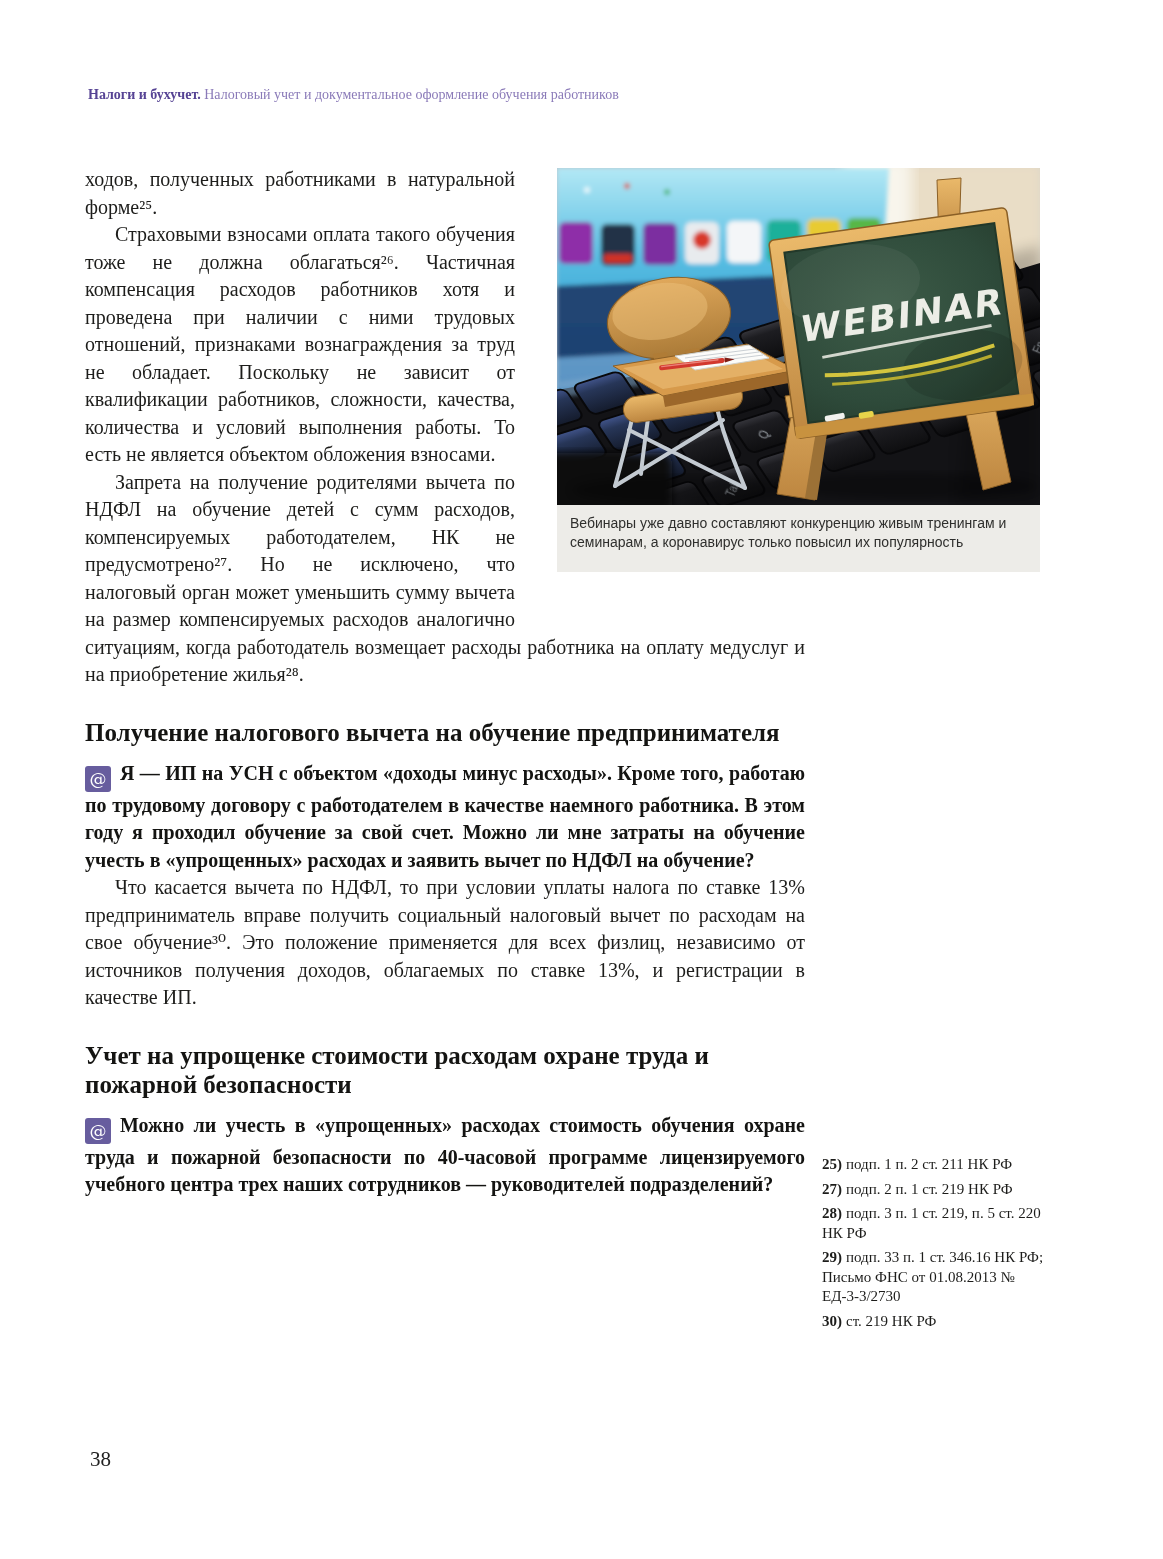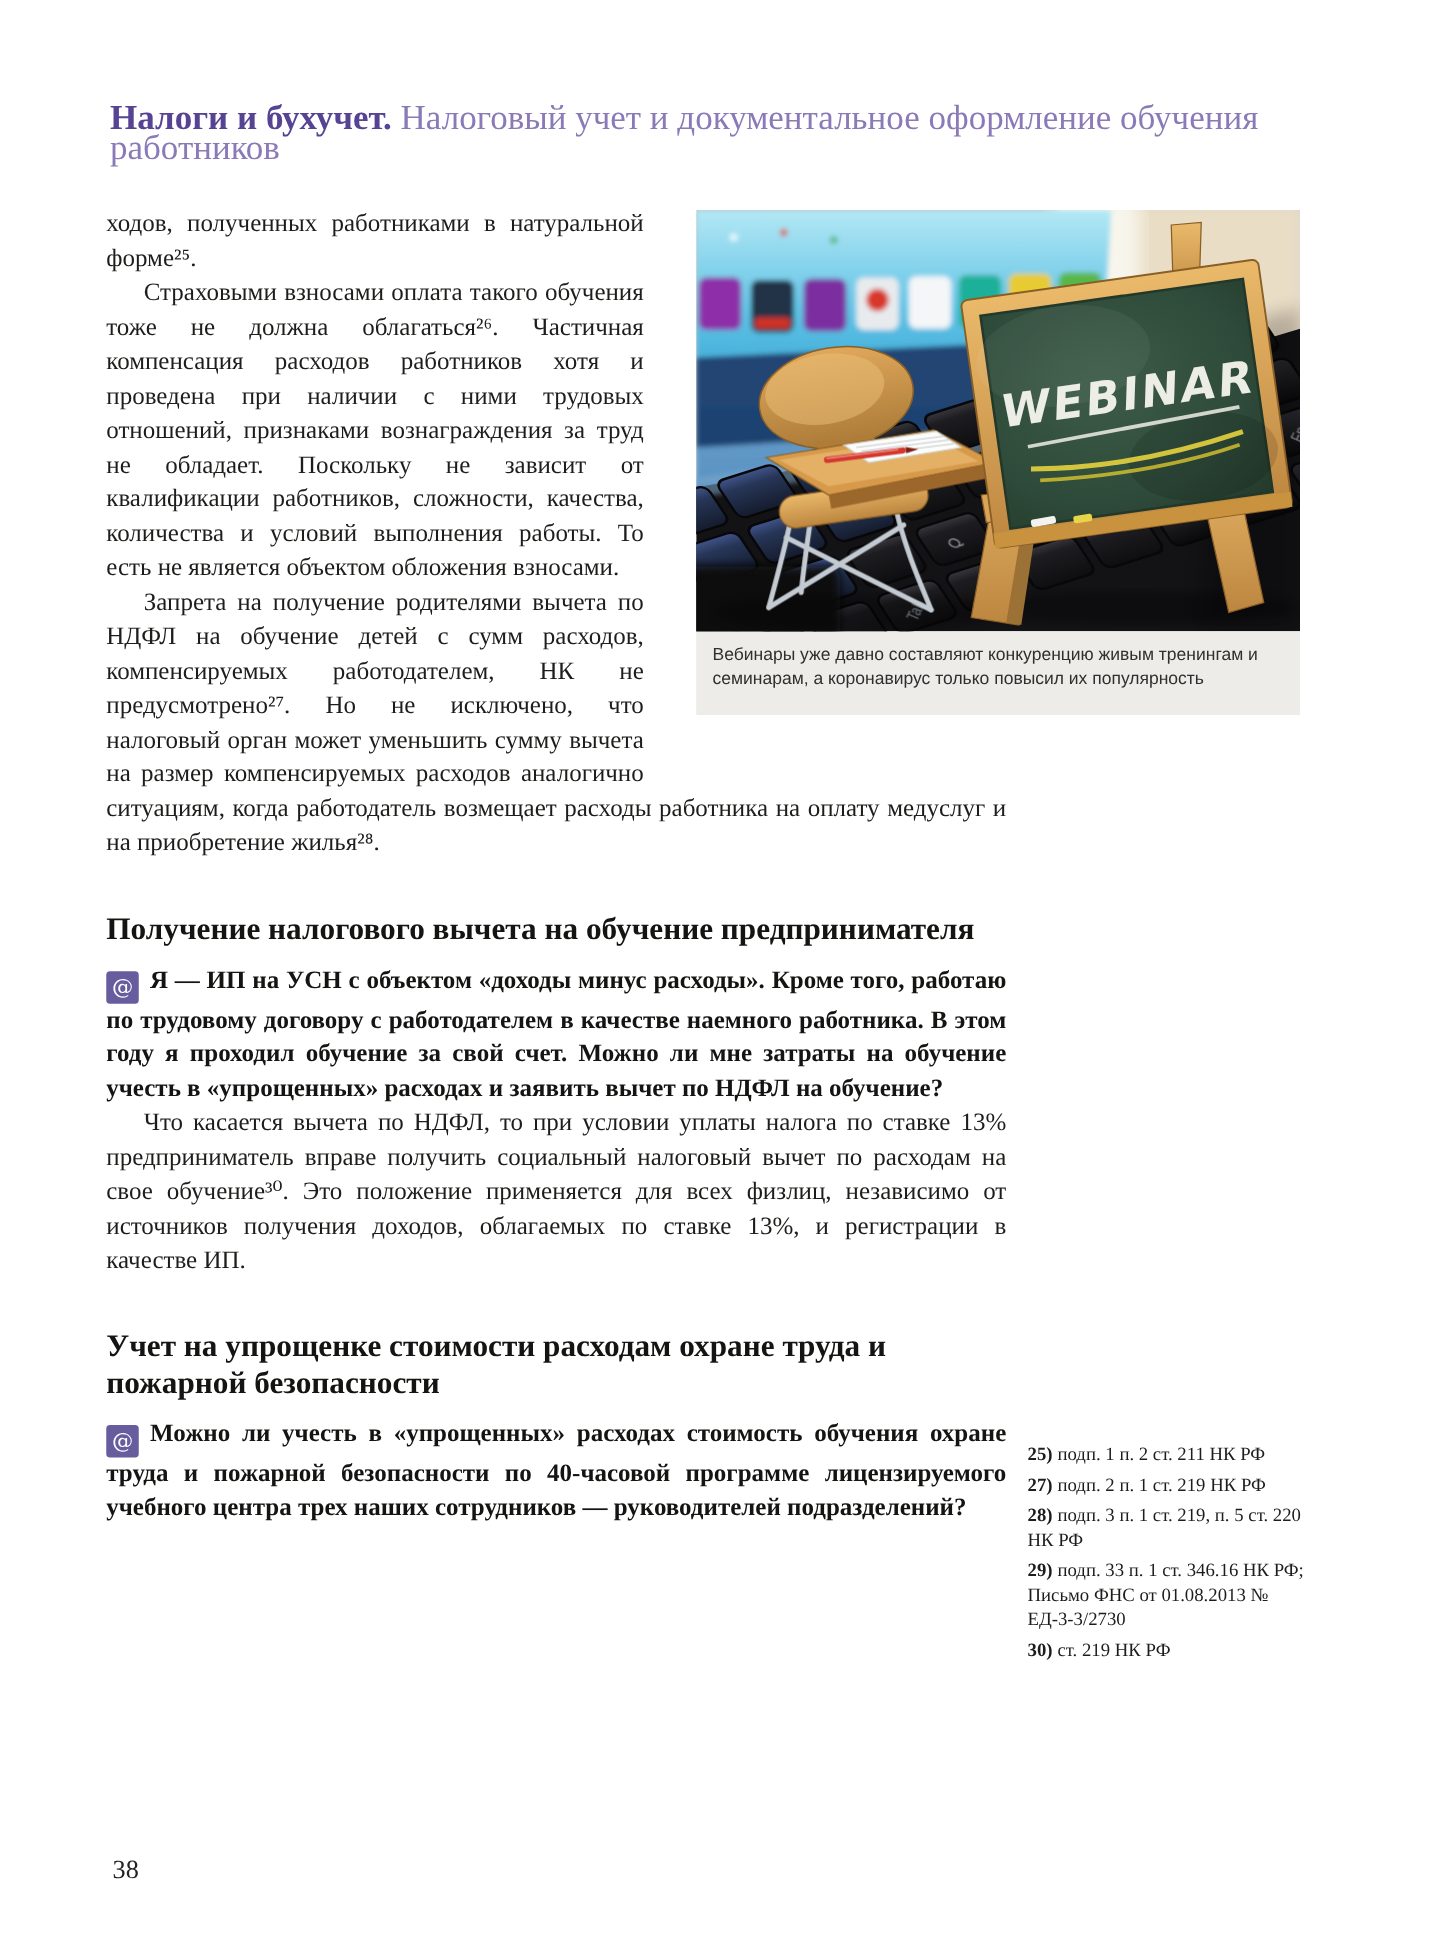--- a/index.html
+++ b/index.html
@@ -7,21 +7,21 @@
     position:relative;
     width:1163px;height:1559px;
     background:#ffffff;
     font-family:"Liberation Serif","DejaVu Serif",serif;
     color:#1d1d1b;
     overflow:hidden;
   }
   
   .runhead{
     position:absolute;left:88px;top:83px;width:1000px;
-    font-size:28px;line-height:24px;
+    font-size:14px;line-height:24px;
   }
   .runhead .brand{font-weight:bold;color:#564394;}
   .runhead .title{color:#8a7ab8;}
   
   .content{
     position:absolute;left:85px;top:166px;width:720px;
     font-size:20px;line-height:27.5px;
     text-align:justify;
   }
   .content p{margin:0;}
@@ -34,21 +34,21 @@
   .media svg{display:block;}
   .caption{
     background:#edece8;
     padding:9px 13px 20px 13px;
     font-family:"Liberation Sans","DejaVu Sans",sans-serif;
     font-size:14px;line-height:19px;
     color:#2f2f2d;text-align:left;
   }
   h2{
     font-size:25px;line-height:29px;
-    margin:40px 0 13px 0;
+    margin:29px 0 13px 0;
     color:#141412;
     text-align:left;
     font-family:"Liberation Serif","DejaVu Serif",serif;
   }
   .question{font-weight:bold;color:#141412;}
   .at-badge{
     display:inline-block;width:26px;height:26px;
     background:#675d9e;color:#ffffff;
     border-radius:3px;
     font-size:17px;line-height:26px;text-align:center;
@@ -58,21 +58,21 @@
   }
   
   .footnotes{
     position:absolute;left:822px;top:1155px;width:232px;
     font-size:15px;line-height:19.5px;color:#1d1d1b;
     text-align:left;
   }
   .fn{margin:0 0 5px 0;}
   .fn b{font-weight:bold;margin-right:4px;}
   .folio{
-    position:absolute;left:90px;top:1483px;
+    position:absolute;left:90px;top:1447px;
     font-size:21px;color:#222222;text-align:right;
   }
 </style>
 </head>
 <body>
 
 <div class="page">
 
   <div class="runhead">
     <span class="brand">Налоги и бухучет.</span>

